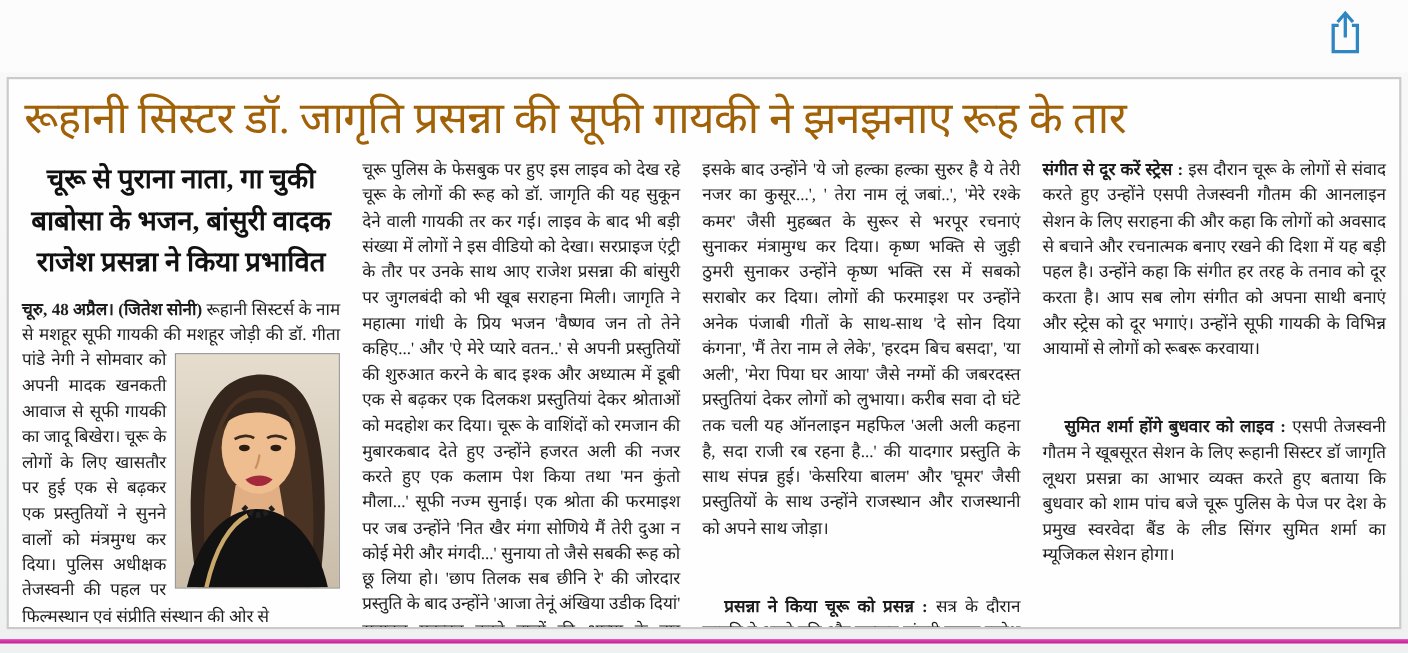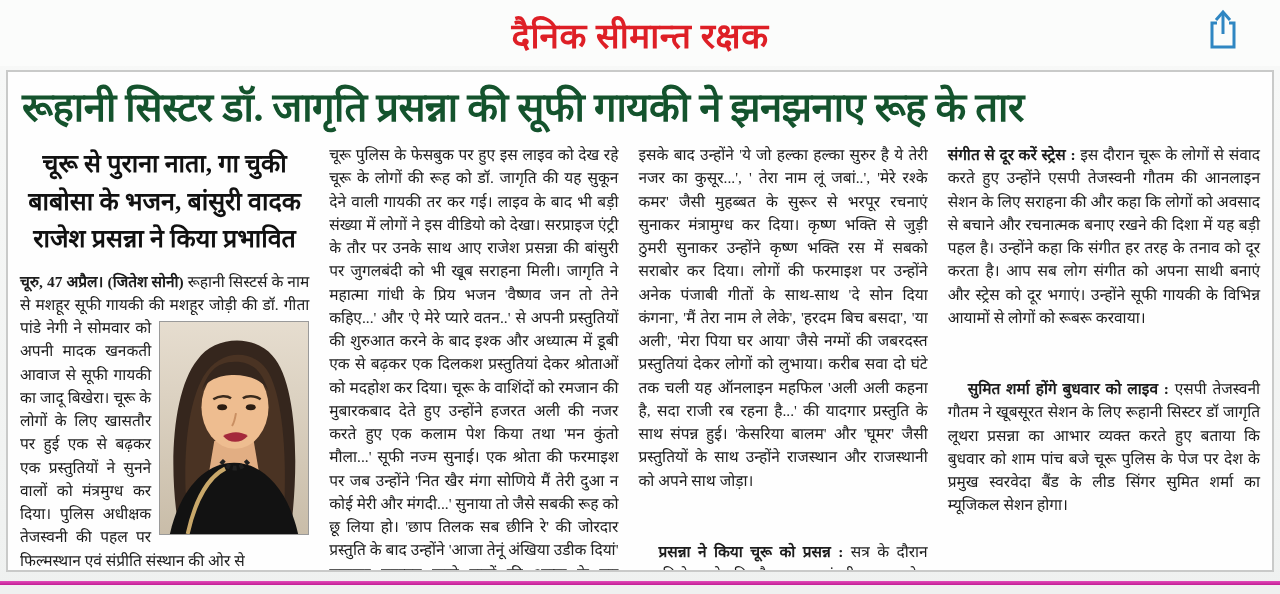--- a/index.html
+++ b/index.html
@@ -17,21 +17,21 @@
                     font-size:35px; font-weight:bold; color:#de1f26;
                     letter-spacing:0.5px;
                     font-family:"Liberation Serif", serif; }
   .share-btn { position:absolute; top:8px; right:40px; width:34px; height:44px;
                cursor:pointer; background:none; border:none; }
 
   
   .article-box { position:absolute; left:6px; right:6px; top:70px; height:502px;
                  background:#fefefe; border:2px solid #c9cac9;
                  padding:6px 12px 4px; overflow:hidden; }
-  .headline { font-size:40px; font-weight:bold; color:#14532d;
+  .headline { font-size:40px; font-weight:normal; color:#a16207;
               line-height:1.18; padding:6px 2px 12px; letter-spacing:-0.5px; }
 
   .cols { display:flex; gap:20px; }
   .col  { flex:1; text-align:justify; font-size:15.5px; line-height:1.5;
           color:#1d1d1d; }
   .col:last-child { flex:1.08; }
 
   .subhead { font-size:25px; font-weight:bold; text-align:center;
              line-height:1.5; color:#111; padding:2px 2px 12px; }
 
@@ -46,41 +46,40 @@
   
   .bottom-line { position:absolute; left:0; right:0; bottom:9px; height:4px;
                  background:linear-gradient(#e14db8, #c31d95); }
 </style>
 </head>
 <body>
 
 <div class="page">
 
   <div class="masthead">
-    <div class="masthead-title">दैनिक सीमान्त रक्षक</div>
     <button class="share-btn" title="">
       <span>
         <svg width="34" height="44" viewBox="0 0 34 44" fill="none">
           <path d="M11 15 H6 V39 H28 V15 H23" stroke="#2f86c2" stroke-width="3" fill="none"></path>
           <path d="M17 26 V6" stroke="#2f86c2" stroke-width="3"></path>
           <path d="M10 12 L17 4 L24 12" stroke="#2f86c2" stroke-width="3" fill="none"></path>
         </svg>
       </span>
     </button>
   </div>
 
   <div class="article-box">
     <div class="headline">रूहानी सिस्टर डॉ. जागृति प्रसन्ना की सूफी गायकी ने झनझनाए रूह के तार</div>
 
     <div class="cols">
 
       <div class="col">
         <div class="subhead">चूरू से पुराना नाता, गा चुकी बाबोसा के भजन, बांसुरी वादक राजेश प्रसन्ना ने किया प्रभावित</div>
         <p class="para">
-          <span class="lead">चूरु, 47 अप्रैल। (जितेश सोनी)</span>
+          <span class="lead">चूरु, 48 अप्रैल। (जितेश सोनी)</span>
           <span>रूहानी सिस्टर्स के नाम से मशहूर सूफी गायकी की मशहूर जोड़ी की डॉ.</span>
           <span class="photo-frame">
             <svg viewBox="0 0 150 214" preserveAspectRatio="none">
               <defs>
                 <linearGradient id="bg" x1="0" y1="0" x2="0" y2="1">
                   <stop offset="0" stop-color="#e6ddcf"></stop>
                   <stop offset="1" stop-color="#c9bda9"></stop>
                 </linearGradient>
               </defs>
               <rect width="150" height="214" fill="url(#bg)"></rect>

